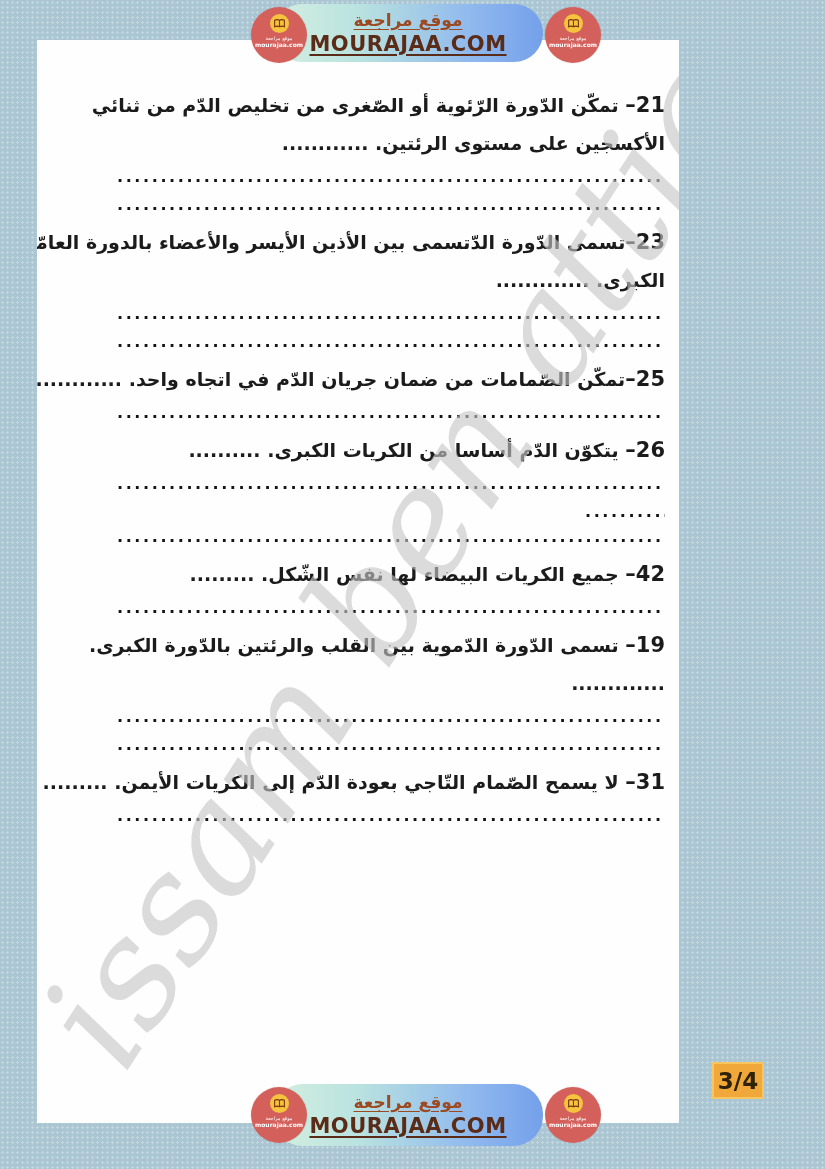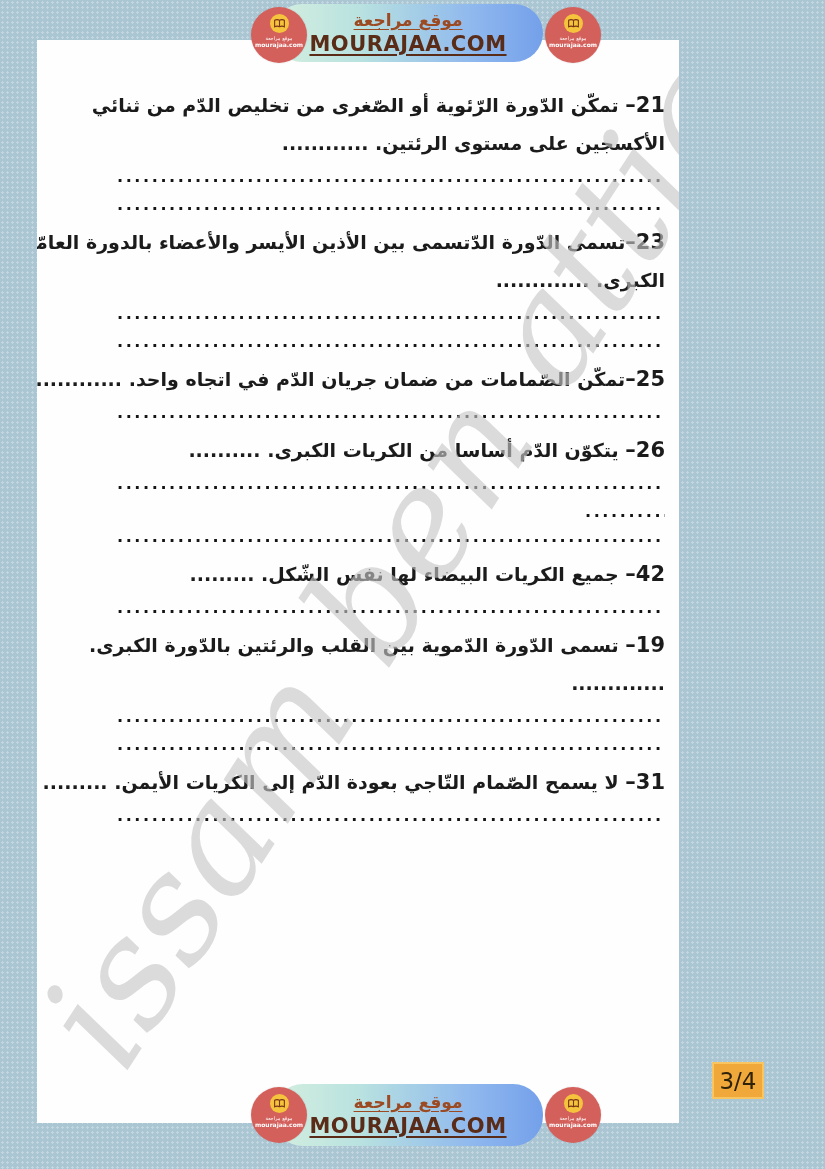--- a/index.html
+++ b/index.html
@@ -37,21 +37,21 @@
   .logo-circle{position:absolute;top:3px;width:56px;height:56px;border-radius:50%;background:#d4605c;z-index:2;
     display:flex;flex-direction:column;align-items:center;box-shadow:0 0 0 1px rgba(0,0,0,.04);}
   .logo-circle.c-left{left:235px;}
   .logo-circle.c-right{left:529px;}
   .logo-yellow{margin-top:7px;width:19px;height:19px;border-radius:50%;background:#f5c33c;
     display:flex;align-items:center;justify-content:center;}
   .logo-txt-ar{margin-top:3px;font-size:5px;color:#ffffff;line-height:5px;}
   .logo-txt-en{font-size:6px;font-weight:bold;color:#ffffff;line-height:8px;}
   
   .page-number{position:absolute;left:712px;top:1062px;width:52px;height:37px;background:#f1a83a;
-    display:flex;align-items:center;justify-content:center;font-size:23px;font-weight:normal;color:#2e2209;z-index:6;
+    display:flex;align-items:center;justify-content:center;font-size:23px;font-weight:bold;color:#2e2209;z-index:6;
     box-shadow:inset 0 0 0 2px rgba(255,220,130,.55);}
 </style>
 </head>
 <body>
 
 <div class="canvas">
 
   <div class="page">
     <div class="content">
         <div class="question">

